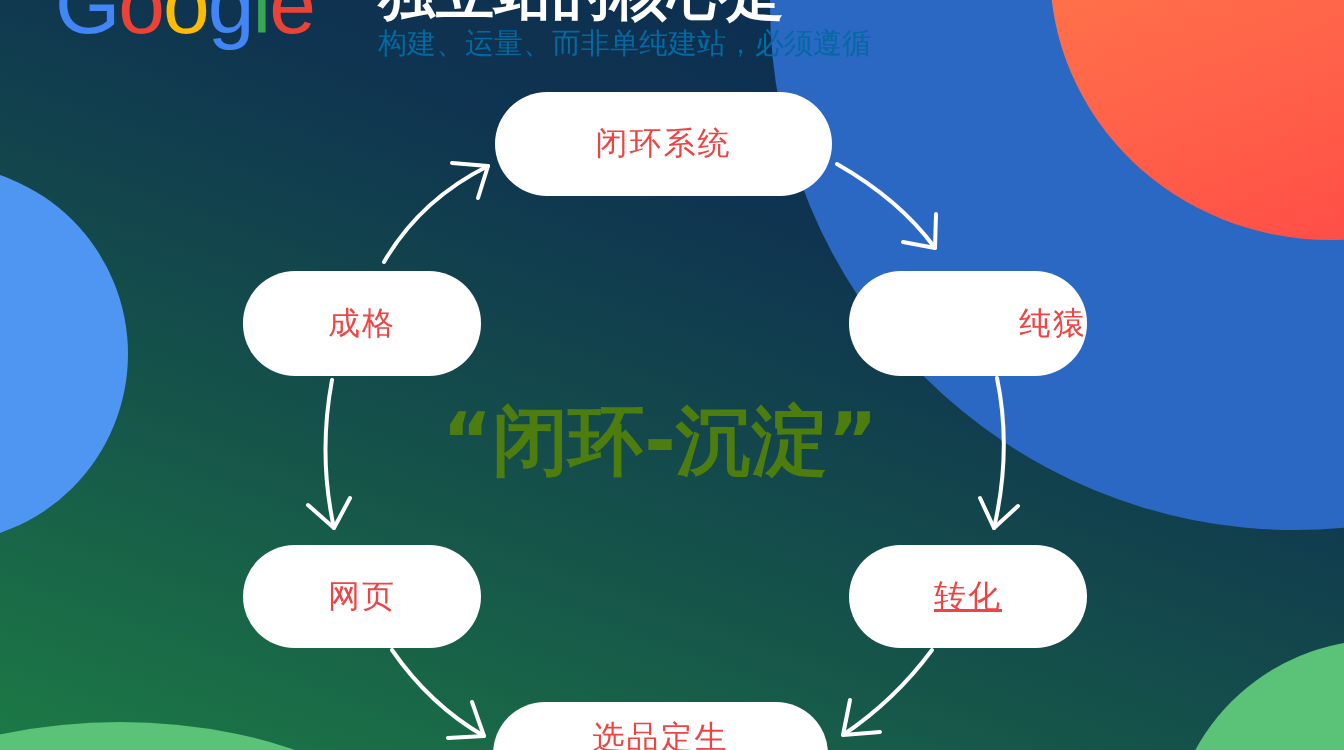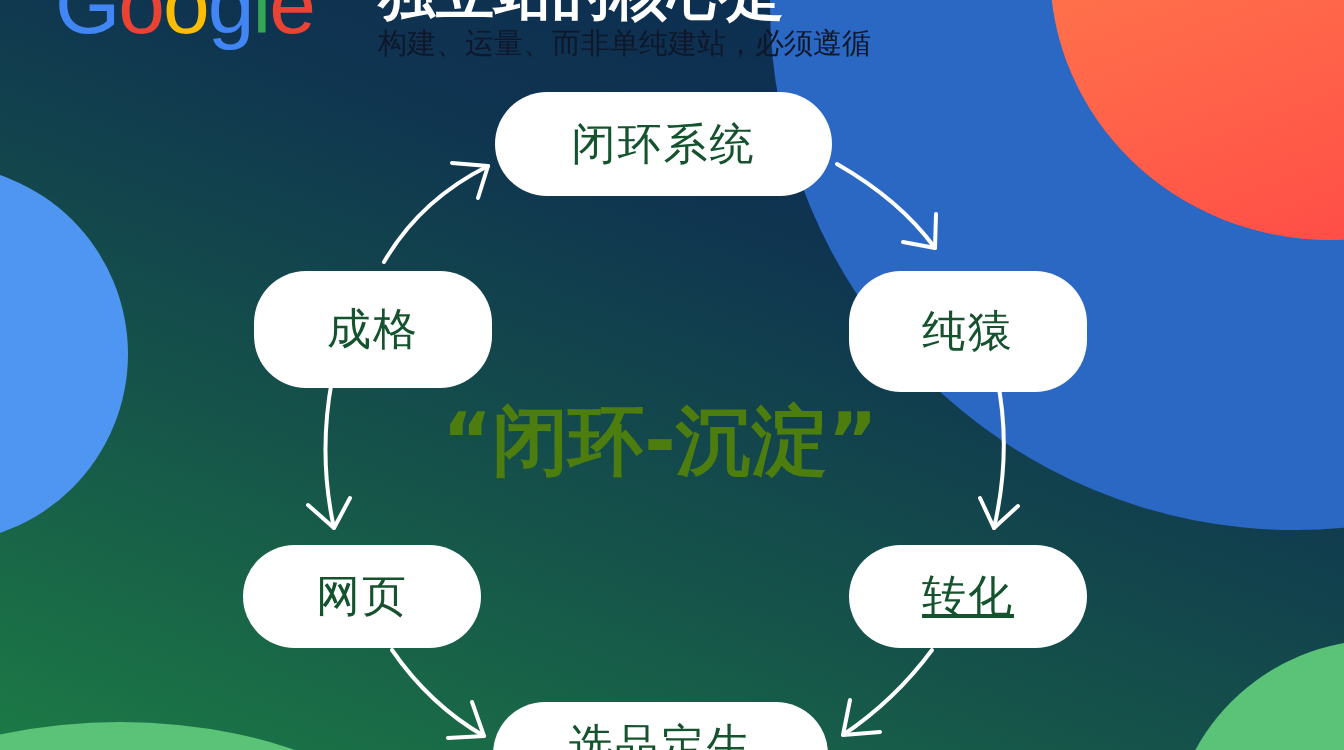--- a/index.html
+++ b/index.html
@@ -34,32 +34,32 @@
       font-family: "Liberation Sans", sans-serif; font-size: 84px; font-weight: 400;
       letter-spacing: -2px; line-height: 1;
     }
     .logo span { display: inline-block; }
     .title-main {
       position: absolute; left: 378px; top: -36px;
       color: #fff; font-size: 58px; font-weight: 700; white-space: nowrap; line-height: 1;
     }
     .subtitle {
       position: absolute; left: 378px; top: 26px;
-      color: #0f172a; font-size: 29px; white-space: nowrap; line-height: 1.2;
+      color: #0369a1; font-size: 29px; white-space: nowrap; line-height: 1.2;
     }
     .pill {
       position: absolute; background: #fff; border-radius: 52px;
       display: flex; align-items: center; justify-content: center;
-      color: #14532d; font-size: 44px; font-weight: 400; letter-spacing: 2px;
+      color: #ef4444; font-size: 32px; font-weight: 400; letter-spacing: 2px;
       box-sizing: border-box;
     }
     .pill-top { left: 495px; top: 92px; width: 337px; height: 104px; }
-    .pill-right-top { left: 849px; top: 271px; width: 238px; height: 121px; }
+    .pill-right-top { left: 849px; top: 271px; width: 238px; height: 105px; justify-content: flex-end; }
     .pill-right-bot { left: 849px; top: 545px; width: 238px; height: 103px; text-decoration: underline; }
-    .pill-left-top { left: 254px; top: 271px; width: 238px; height: 117px; }
+    .pill-left-top { left: 243px; top: 271px; width: 238px; height: 105px; }
     .pill-left-bot { left: 243px; top: 545px; width: 238px; height: 103px; }
     .pill-bottom { left: 493px; top: 702px; width: 335px; height: 104px; align-items: flex-start; padding-top: 14px; }
     .center-title {
       position: absolute; left: 420px; top: 392px; width: 480px; text-align: center;
       color: #4d7c0f; font-size: 76px; font-weight: 700; white-space: nowrap; line-height: 1.3;
     }
     svg.arrows { position: absolute; left: 0; top: 0; }
   </style>
 </head>
 <body>

